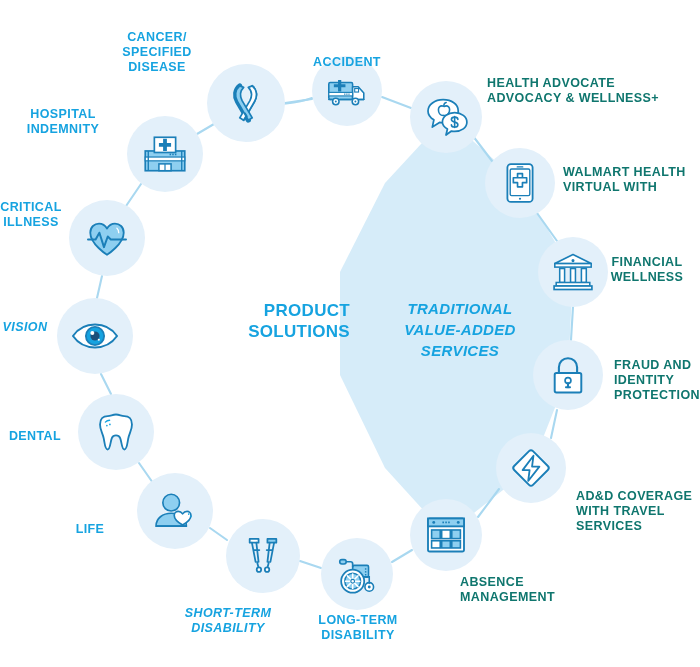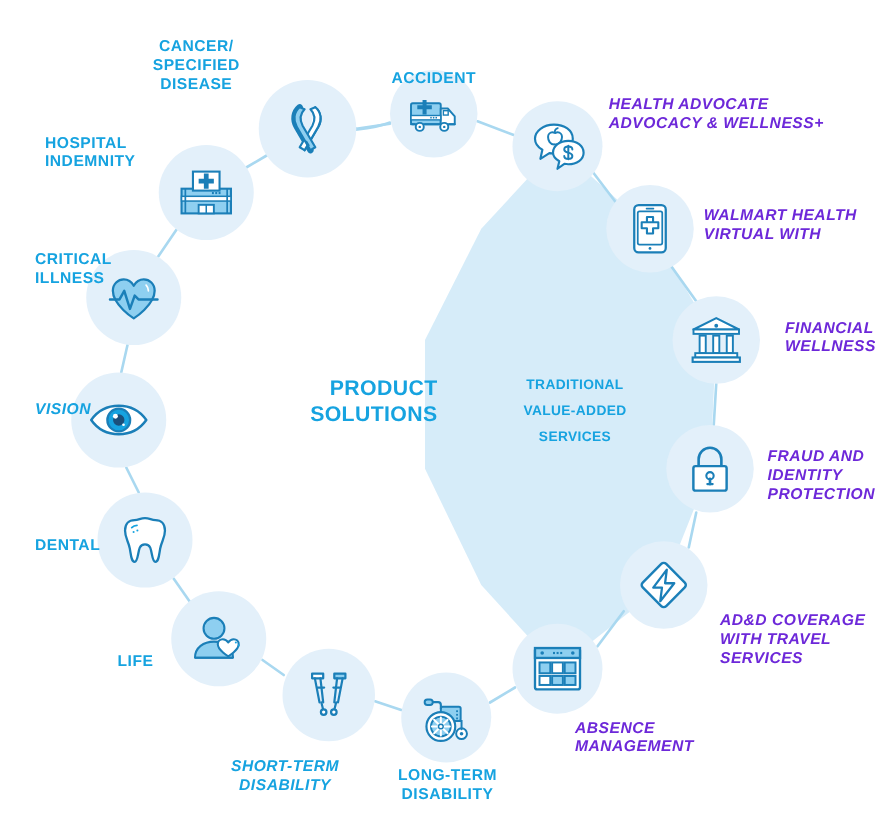--- a/index.html
+++ b/index.html
@@ -15,36 +15,36 @@
 
   .node-label{
     position:absolute;
     font-weight:bold;
     font-size:12.5px;
     letter-spacing:0.4px;
     line-height:15px;
     white-space:pre-line;
     color:#16a3e0;
   }
-  .node-label.gray{color:#6d28d9;font-style:italic;}
-  .node-label.rt{text-align:left;margin-left:28px;}
+  .node-label.gray{color:#0f766e;}
+  .node-label.rt{text-align:center;}
   .node-label.lt{text-align:left;}
   .node-label.ct{text-align:center;}
 
   .center-label{
     position:absolute;
     font-weight:bold;
     color:#16a3e0;
     text-align:center;
     line-height:21px;
     letter-spacing:0.3px;
     white-space:pre-line;
   }
   #center-product{font-size:17px;}
-  #center-vas{font-size:11px;}
+  #center-vas{font-size:15px;font-style:italic;}
 </style>
 </head>
 <body>
 
 <div id="stage">
 
   <svg id="diagram" viewBox="0 0 700 667">
     <defs>
 
       <symbol id="ic-ambulance" viewBox="0 0 64 64">

